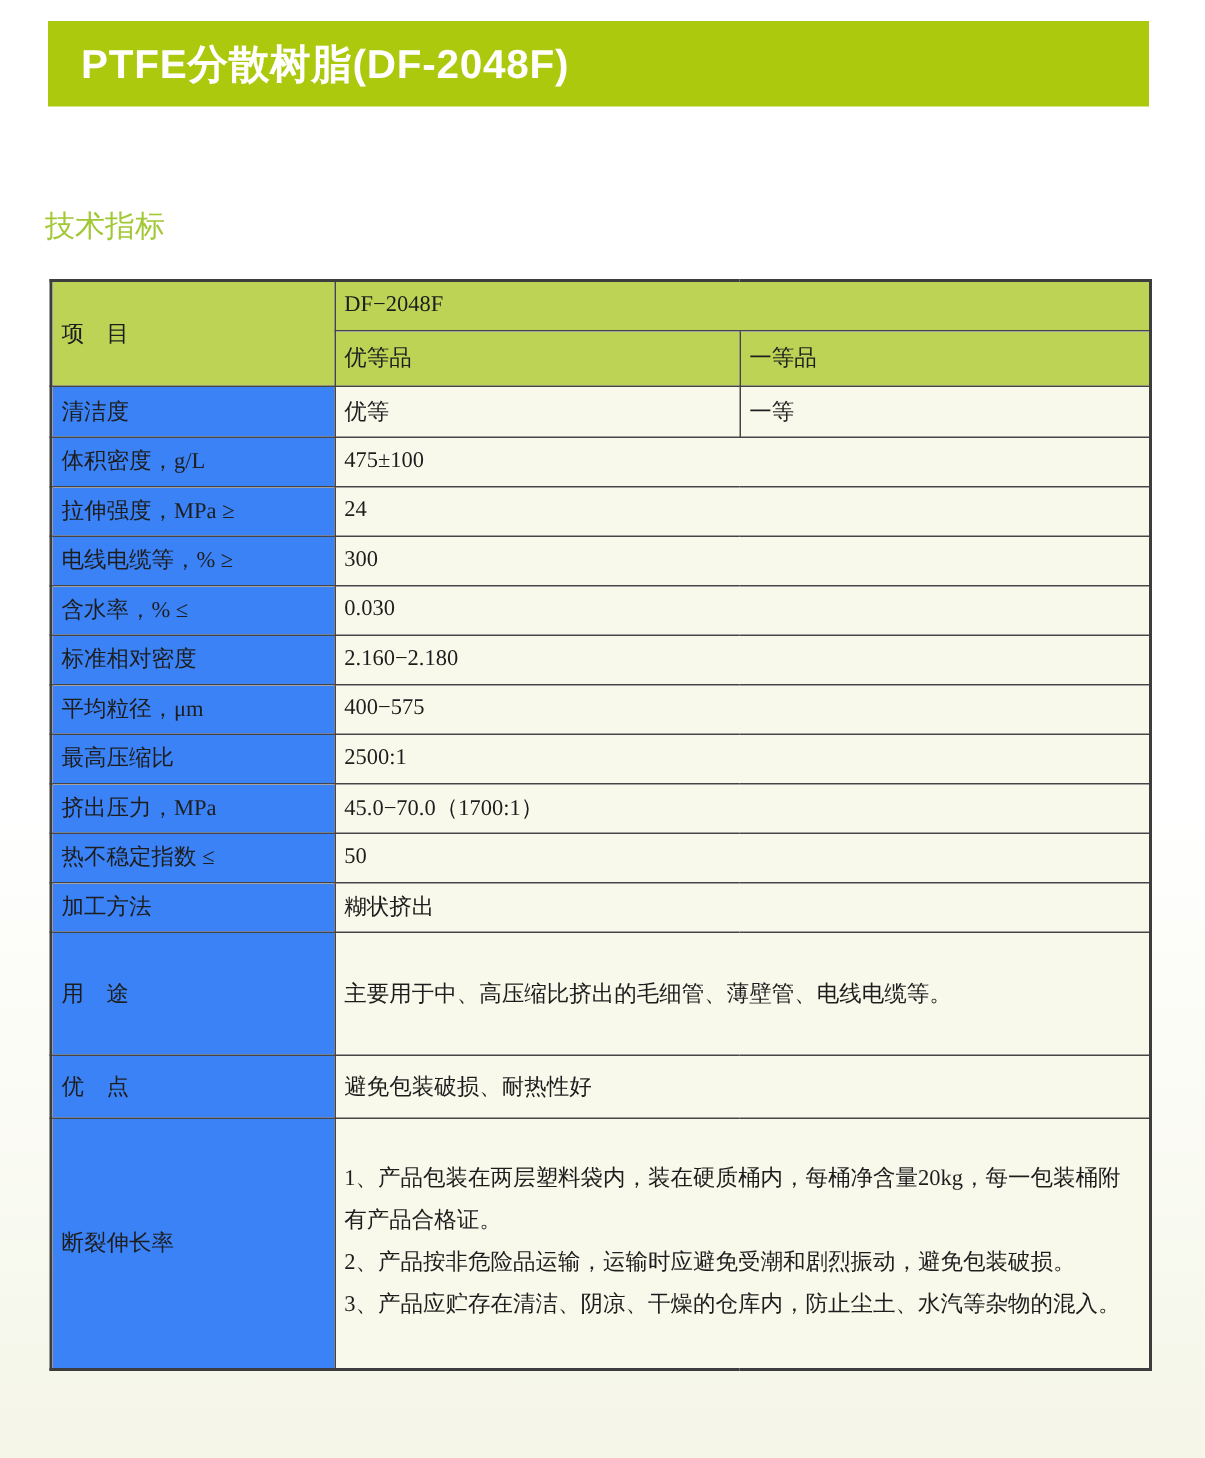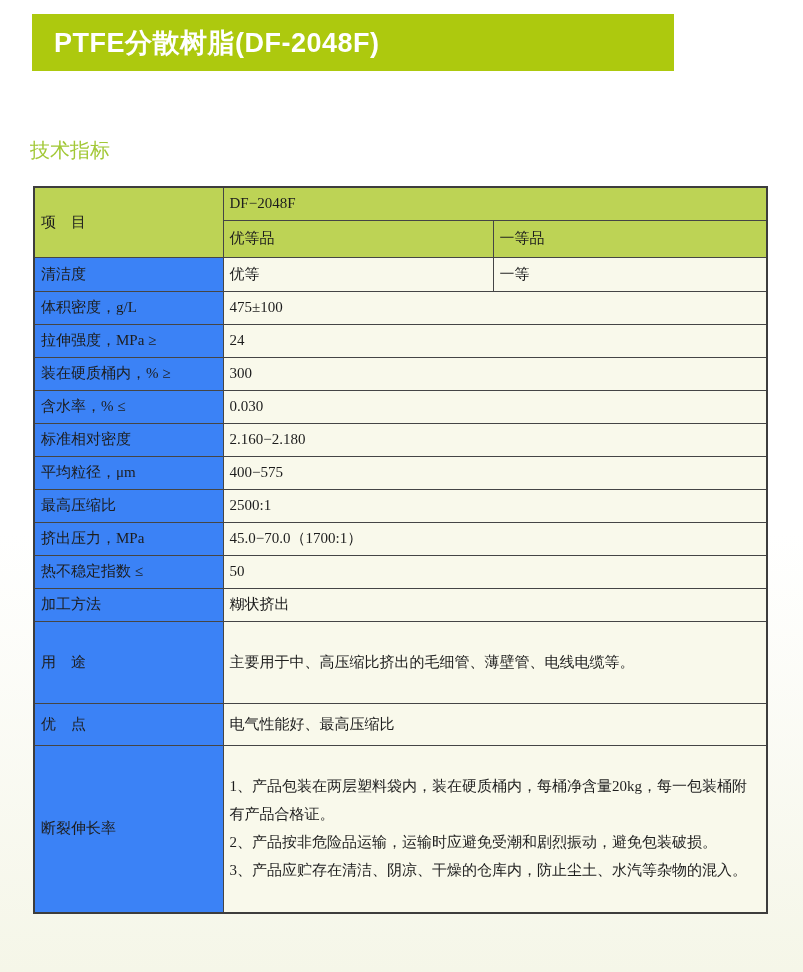--- a/index.html
+++ b/index.html
@@ -2,21 +2,21 @@
 <html><head>
 <meta charset="utf-8">
 <style>
   html,body{margin:0;padding:0;}
   body{
     width:803px;height:972px;position:relative;overflow:hidden;
     background:linear-gradient(180deg,#ffffff 0%,#ffffff 55%,#f5f6e8 100%);
     font-family:"Liberation Sans",sans-serif;
   }
   .banner{
-    position:absolute;left:32px;top:14px;width:642px;height:57px;
+    position:absolute;left:32px;top:14px;width:734px;height:57px;
     background:#adc90e;display:flex;align-items:center;box-sizing:border-box;
     padding-left:22px;
   }
   .banner-title{
     color:#ffffff;font-size:27px;font-weight:bold;letter-spacing:0.5px;
     font-family:"Liberation Sans",sans-serif;
   }
   .section-label{
     position:absolute;left:30px;top:137px;font-size:20px;color:#a2c836;
     font-family:"Liberation Sans",sans-serif;
@@ -80,21 +80,21 @@
 
     <tr class="r-data">
       <td class="lbl">体积密度，g/L</td>
       <td class="val" colspan="2">475±100</td>
     </tr>
     <tr class="r-data">
       <td class="lbl">拉伸强度，MPa ≥</td>
       <td class="val" colspan="2">24</td>
     </tr>
     <tr class="r-data">
-      <td class="lbl">装在硬质桶内，% ≥</td>
+      <td class="lbl">电线电缆等，% ≥</td>
       <td class="val" colspan="2">300</td>
     </tr>
     <tr class="r-data">
       <td class="lbl">含水率，% ≤</td>
       <td class="val" colspan="2">0.030</td>
     </tr>
     <tr class="r-data">
       <td class="lbl">标准相对密度</td>
       <td class="val" colspan="2">2.160−2.180</td>
     </tr>
@@ -118,21 +118,21 @@
       <td class="lbl">加工方法</td>
       <td class="val" colspan="2">糊状挤出</td>
     </tr>
 
     <tr class="r-usage">
       <td class="lbl">用　途</td>
       <td class="val" colspan="2">主要用于中、高压缩比挤出的毛细管、薄壁管、电线电缆等。</td>
     </tr>
     <tr class="r-adv">
       <td class="lbl">优　点</td>
-      <td class="val" colspan="2">电气性能好、最高压缩比</td>
+      <td class="val" colspan="2">避免包装破损、耐热性好</td>
     </tr>
     <tr class="r-pack">
       <td class="lbl">断裂伸长率</td>
       <td class="val pack-cell" colspan="2">
         <span class="pack-line">1、产品包装在两层塑料袋内，装在硬质桶内，每桶净含量20kg，每一包装桶附有产品合格证。</span>
         <span class="pack-line">2、产品按非危险品运输，运输时应避免受潮和剧烈振动，避免包装破损。</span>
         <span class="pack-line">3、产品应贮存在清洁、阴凉、干燥的仓库内，防止尘土、水汽等杂物的混入。</span>
       </td>
     </tr>
   </tbody>

